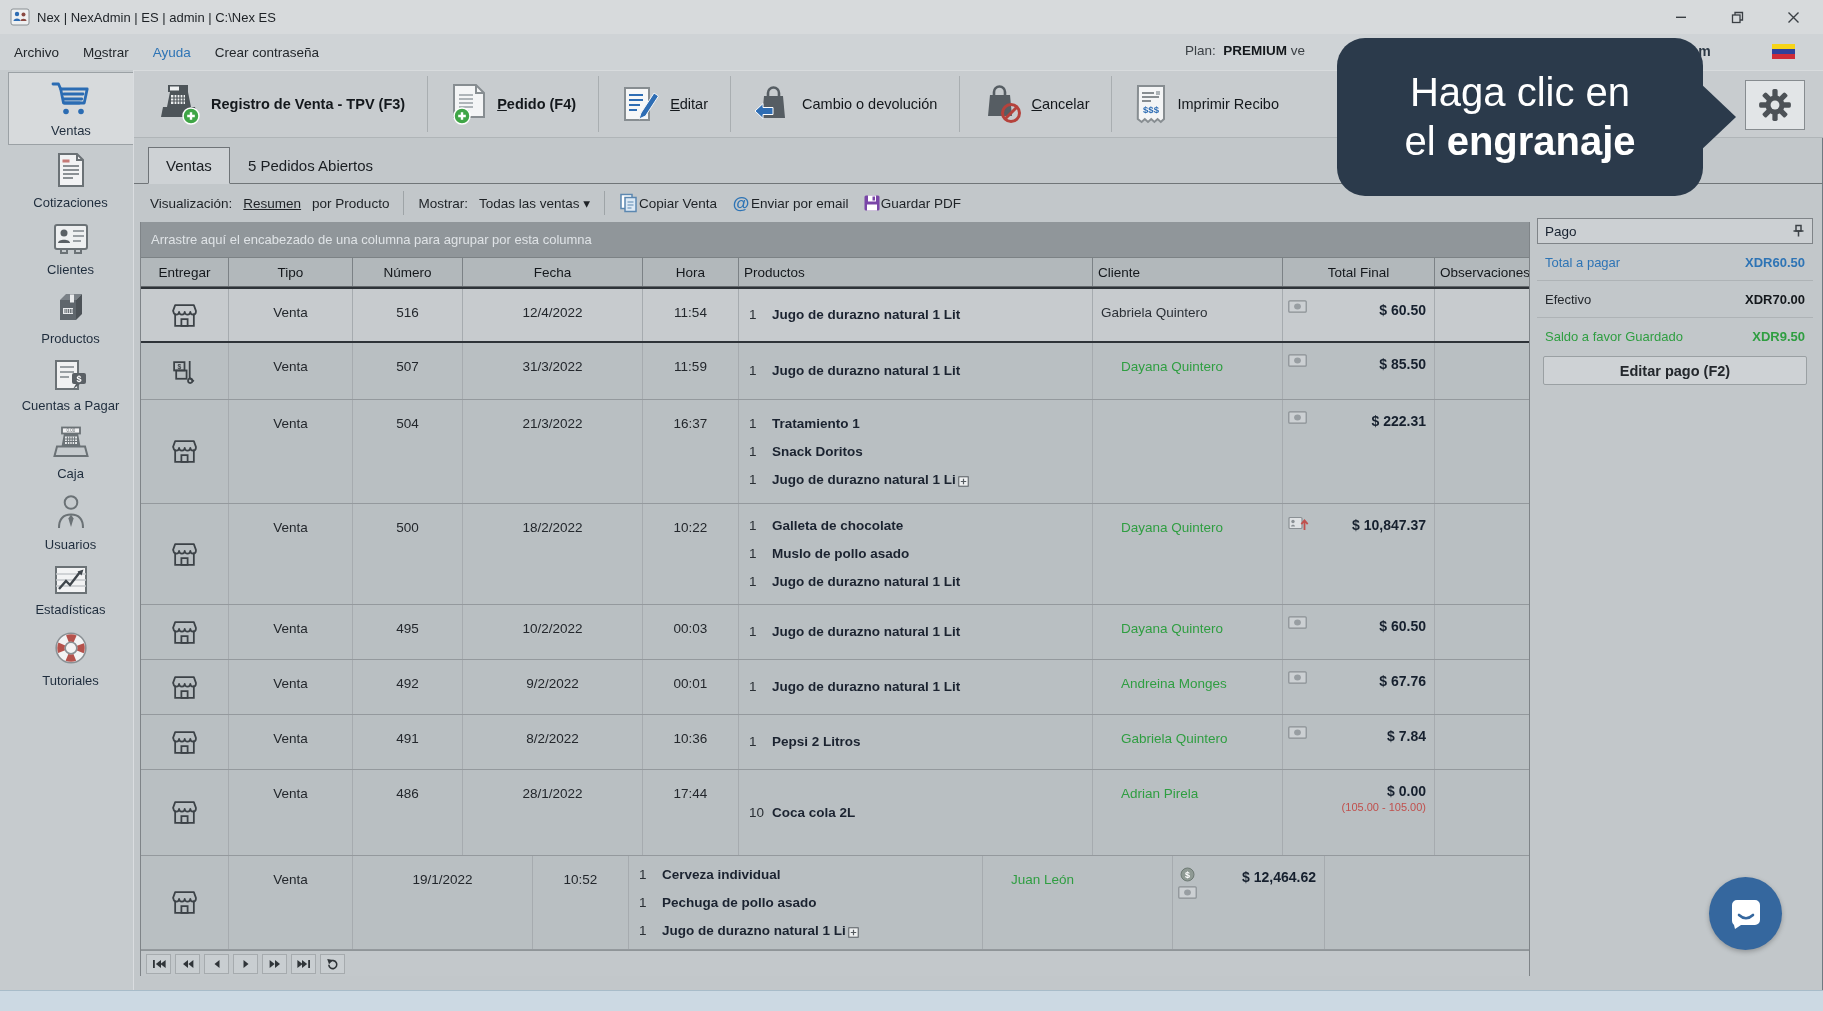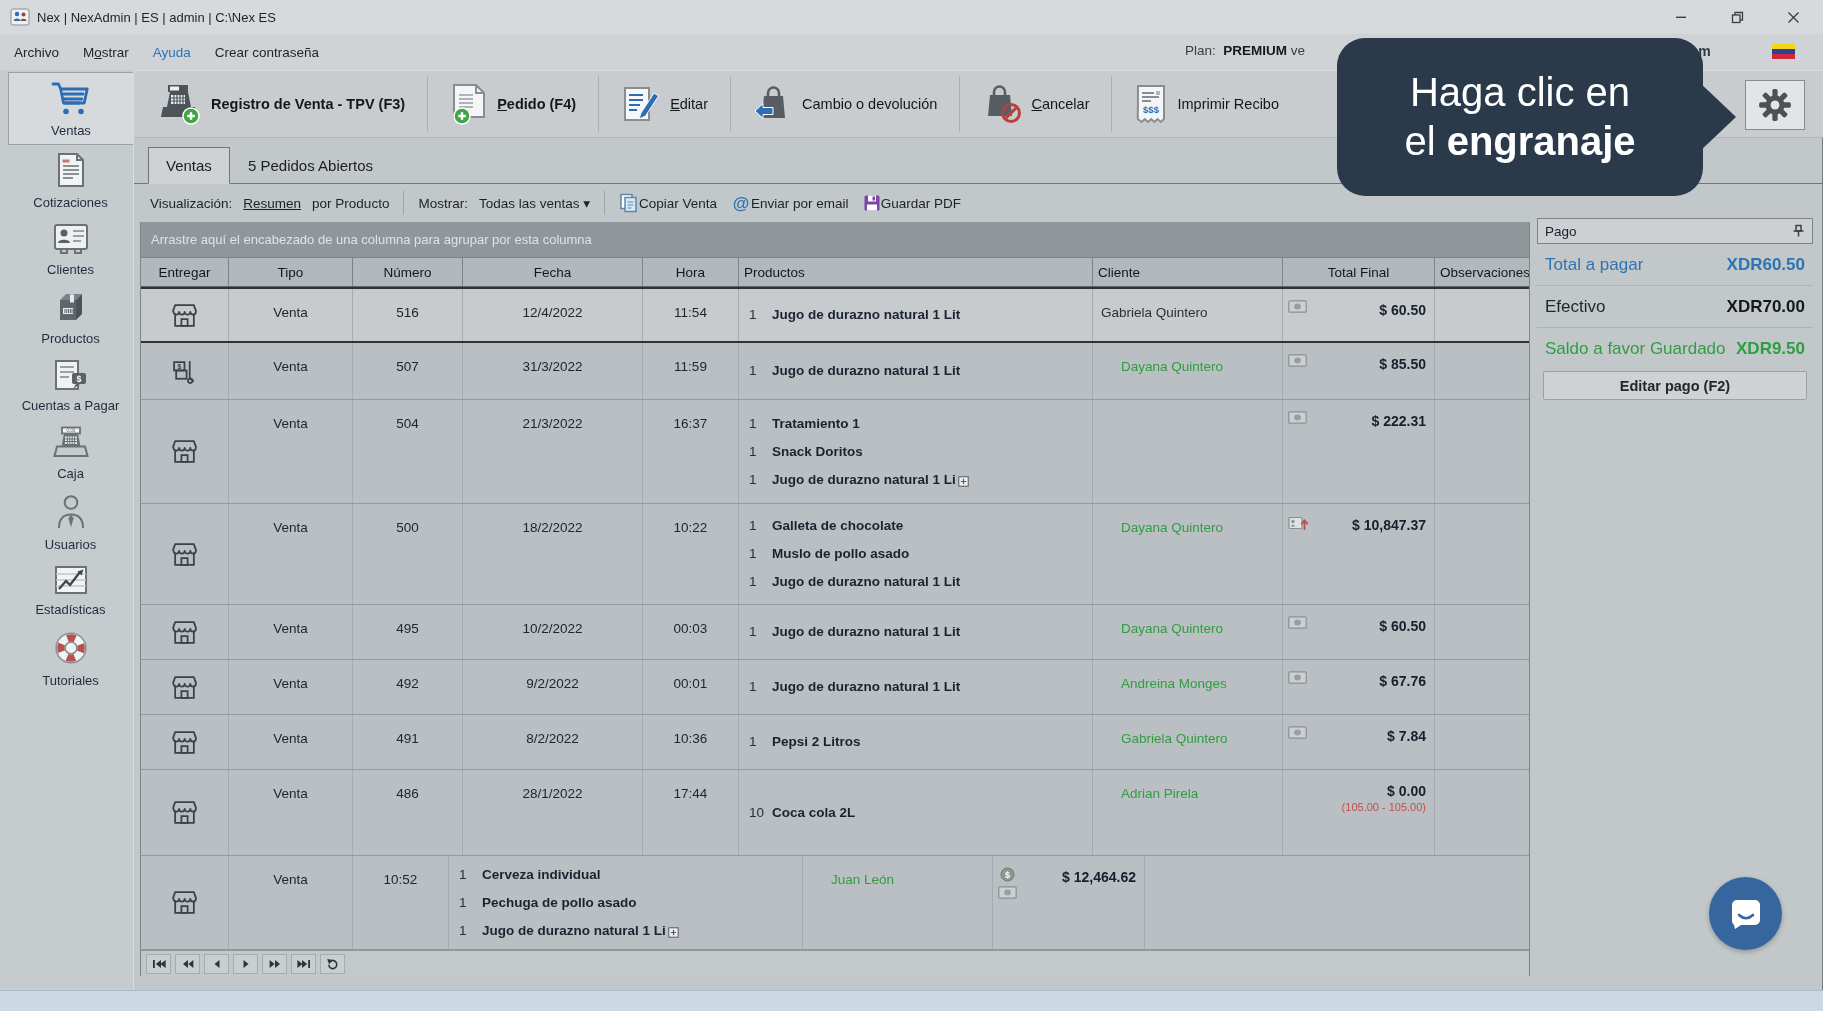--- a/index.html
+++ b/index.html
@@ -90,21 +90,21 @@
   .total-sub { font-size:11px; color:#c0504d; margin-top:2px; }
 
   .pager { height:26px; border-top:1px solid #8f9598; background:#c3c8cb; display:flex; align-items:center; gap:4px; padding-left:5px; }
   .pg-btn { width:25px; height:20px; background:#c9ced1; border:1px solid #a6abae; display:flex; align-items:center; justify-content:center; }
 
   
   .pago { position:absolute; left:1403px; top:148px; width:276px; }
   .pago-header { height:26px; background:#ccd0d3; border:1px solid #7f8488; display:flex; align-items:center;
     justify-content:space-between; padding:0 7px; font-size:13.5px; color:#16202e; }
   .pago-row { display:flex; align-items:center; justify-content:space-between; padding:11px 8px 10px;
-    font-size:17px; border-bottom:1px solid #aeb3b6; }
+    font-size:13px; border-bottom:1px solid #aeb3b6; }
   .pago-row .v { font-weight:bold; }
   .pago-row.blue, .pago-row.blue .v { color:#2e74b5; }
   .pago-row.dark { color:#23272c; } .pago-row.dark .v { color:#14181c; }
   .pago-row.green, .pago-row.green .v { color:#2f9e41; }
   .pago-row.green { border-bottom:none; }
   .pago-row.green .lab { white-space:nowrap; overflow:hidden; max-width:195px; }
   .pago-btn { margin:2px 6px 0; height:29px; width:264px; background:#ced2d5; border:1px solid #9aa0a3;
     display:flex; align-items:center; justify-content:center; font-size:14.5px; font-weight:bold; color:#23272c; border-radius:2px; }
 
   
@@ -737,20 +737,21 @@
               <svg width="27" height="25" viewBox="0 0 26 24">
                 <g fill="none" stroke="#3c4247" stroke-width="1.7">
                   <path d="M4 10 v12 h18 v-12"></path>
                   <path d="M2 7.5 L4 2 h18 l2 5.5 v1 a2.7 2.7 0 0 1 -5.4 0 a2.7 2.7 0 0 1 -5.4 0 a2.7 2.7 0 0 1 -5.4 0 a2.7 2.7 0 0 1 -5.4 0 z" stroke-linejoin="round"></path>
                   <rect x="10" y="15.5" width="6" height="6.5"></rect>
                 </g>
               </svg>
             </span>
           </div>
           <div class="t-cell " style="flex: 0 0 124px; width: 124px;">Venta</div>
+          <div class="t-cell " style="flex: 0 0 180px; width: 180px;">19/1/2022</div>
           <div class="t-cell " style="flex: 0 0 96px; width: 96px;">10:52</div>
           <div class="t-cell c-prod" style="flex: 0 0 354px; width: 354px;">
             <div class="p-line">
               <span class="p-qty">1</span>
               <span class="p-name">Cerveza individual</span>
             </div>
             <div class="p-line">
               <span class="p-qty">1</span>
               <span class="p-name">Pechuga de pollo asado</span>
             </div>

